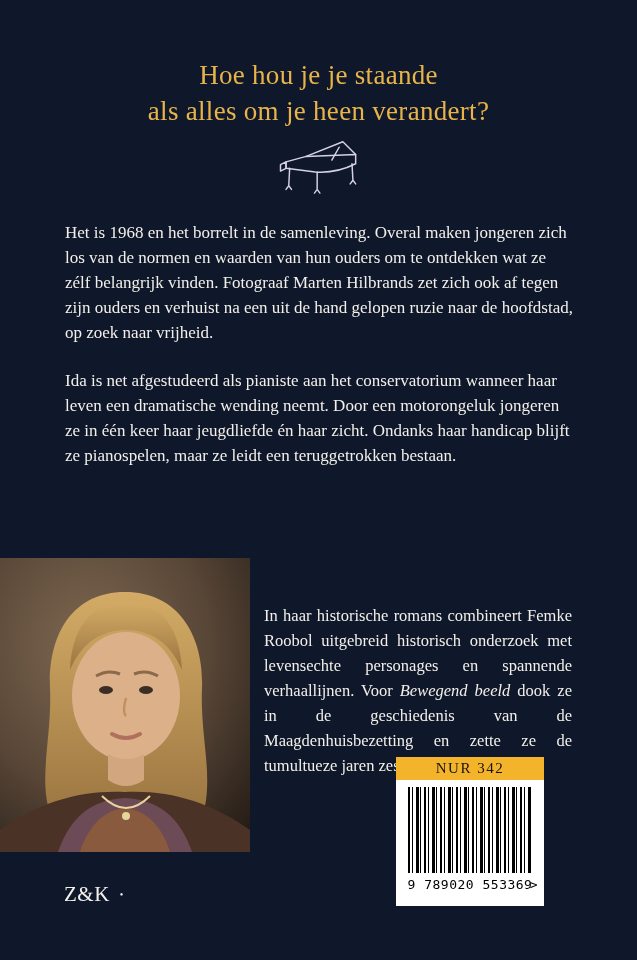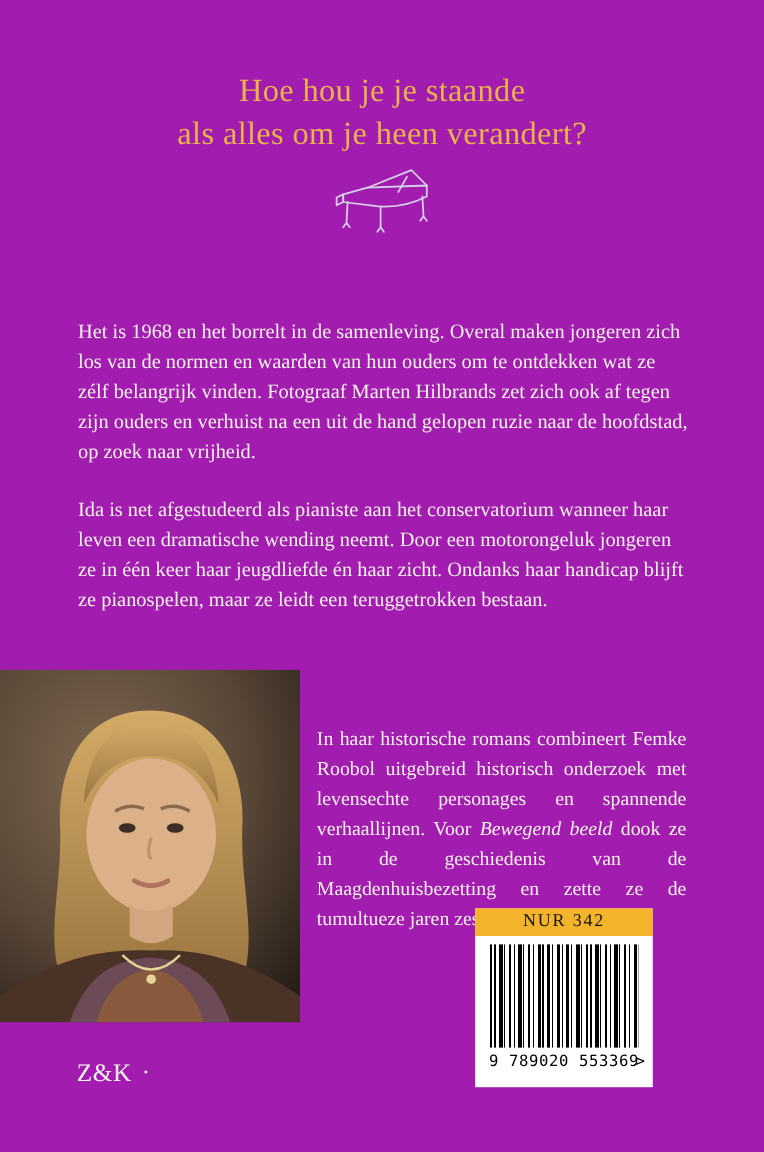--- a/index.html
+++ b/index.html
@@ -1,21 +1,21 @@
 <!DOCTYPE html>
 <html lang="nl"><head>
 <meta charset="utf-8">
 <style>
   * { margin: 0; padding: 0; box-sizing: border-box; }
   html, body { background: #000; }
   .cover {
     position: relative;
     width: 637px;
     height: 960px;
-    background: #a21caf;
+    background: #0f172a;
     font-family: "Liberation Serif", serif;
     overflow: hidden;
   }
   .headline {
     position: absolute;
     top: 58px; left: 0;
     width: 100%;
     text-align: center;
     color: #e8b44a;
     font-size: 27px;
@@ -30,21 +30,20 @@
     transform: translateX(-50%);
   }
   .synopsis {
     position: absolute;
     top: 220px; left: 65px;
     width: 508px;
     color: #f3f0ea;
     font-size: 17px;
     line-height: 25px;
     text-align: left;
-    margin-top: 44px;
   }
   .synopsis p + p { margin-top: 23px; }
   .author-photo {
     position: absolute;
     left: 0; top: 558px;
     width: 250px; height: 294px;
     overflow: hidden;
   }
   .bio {
     position: absolute;

